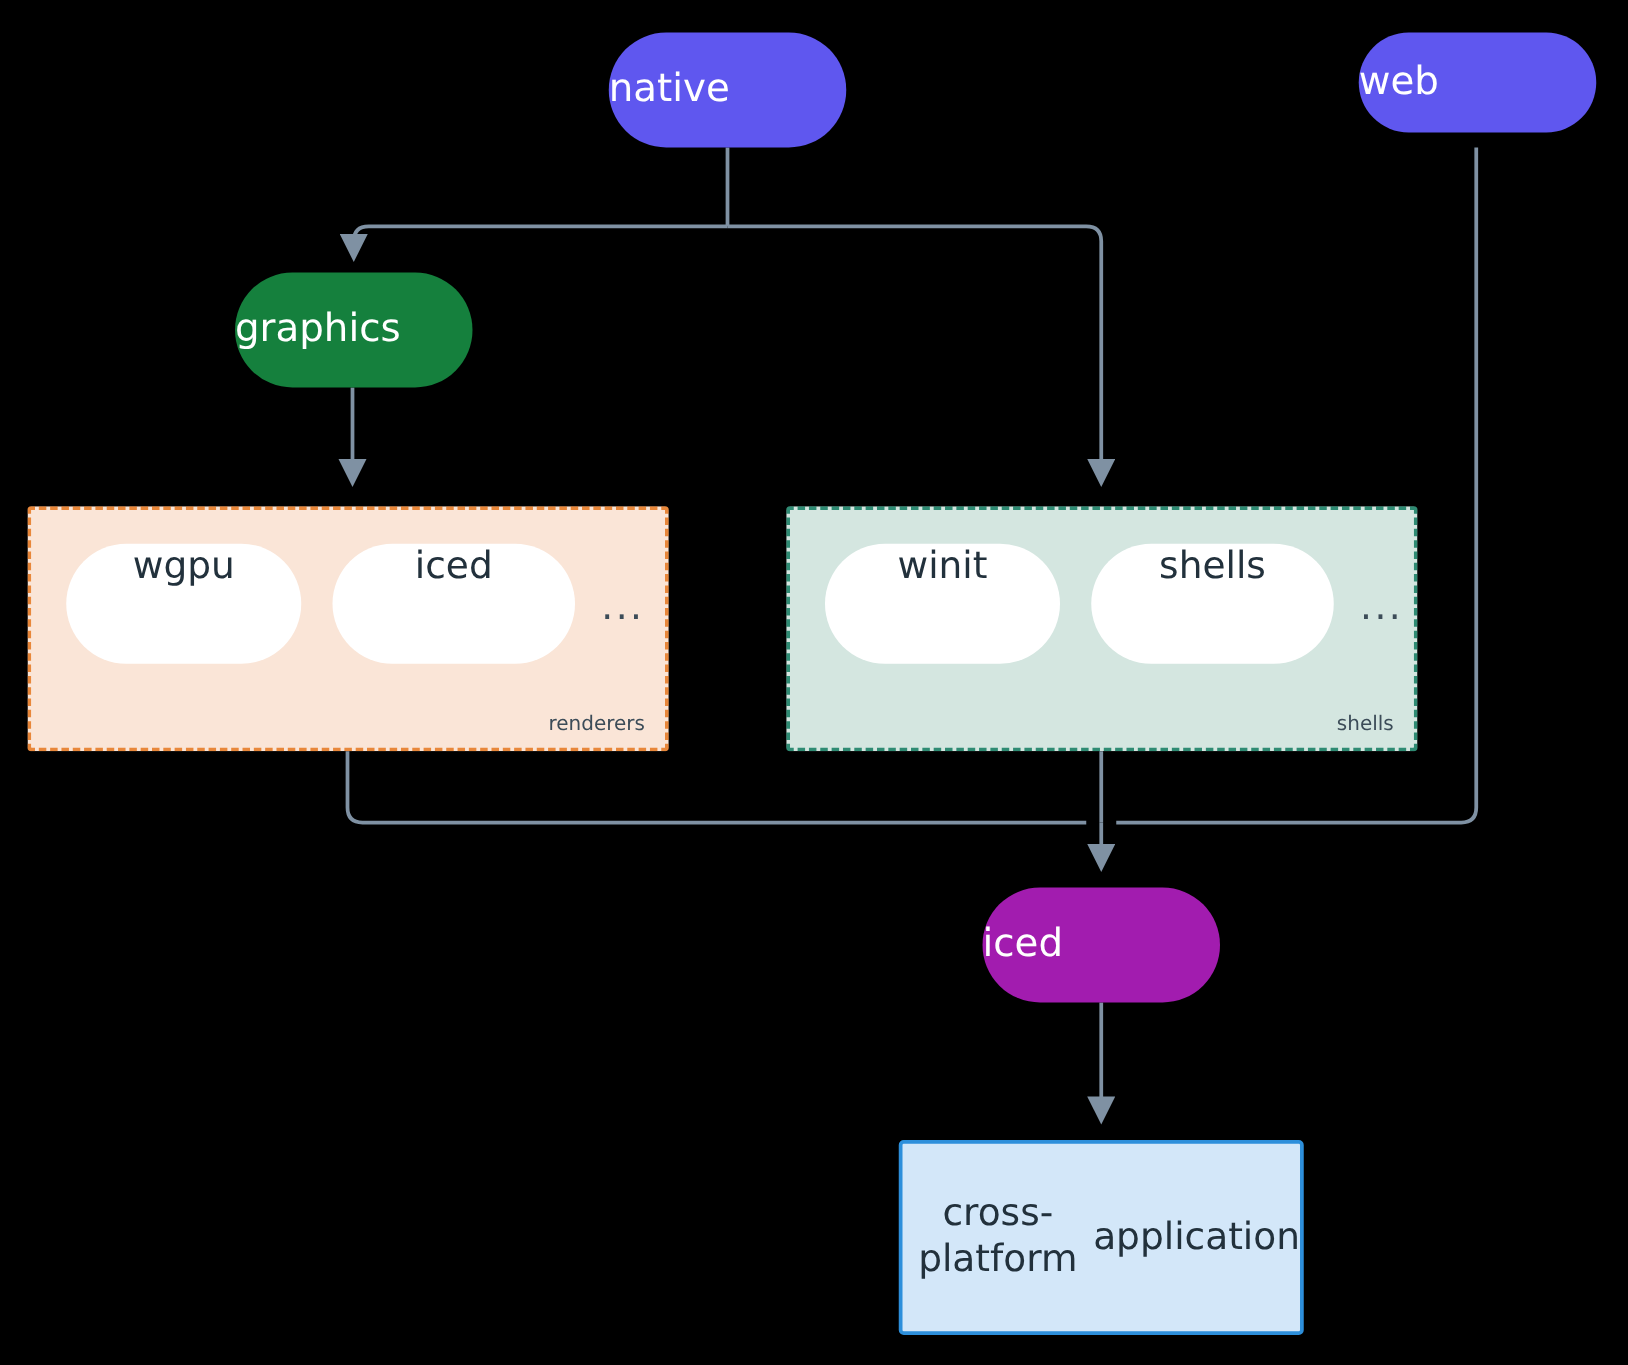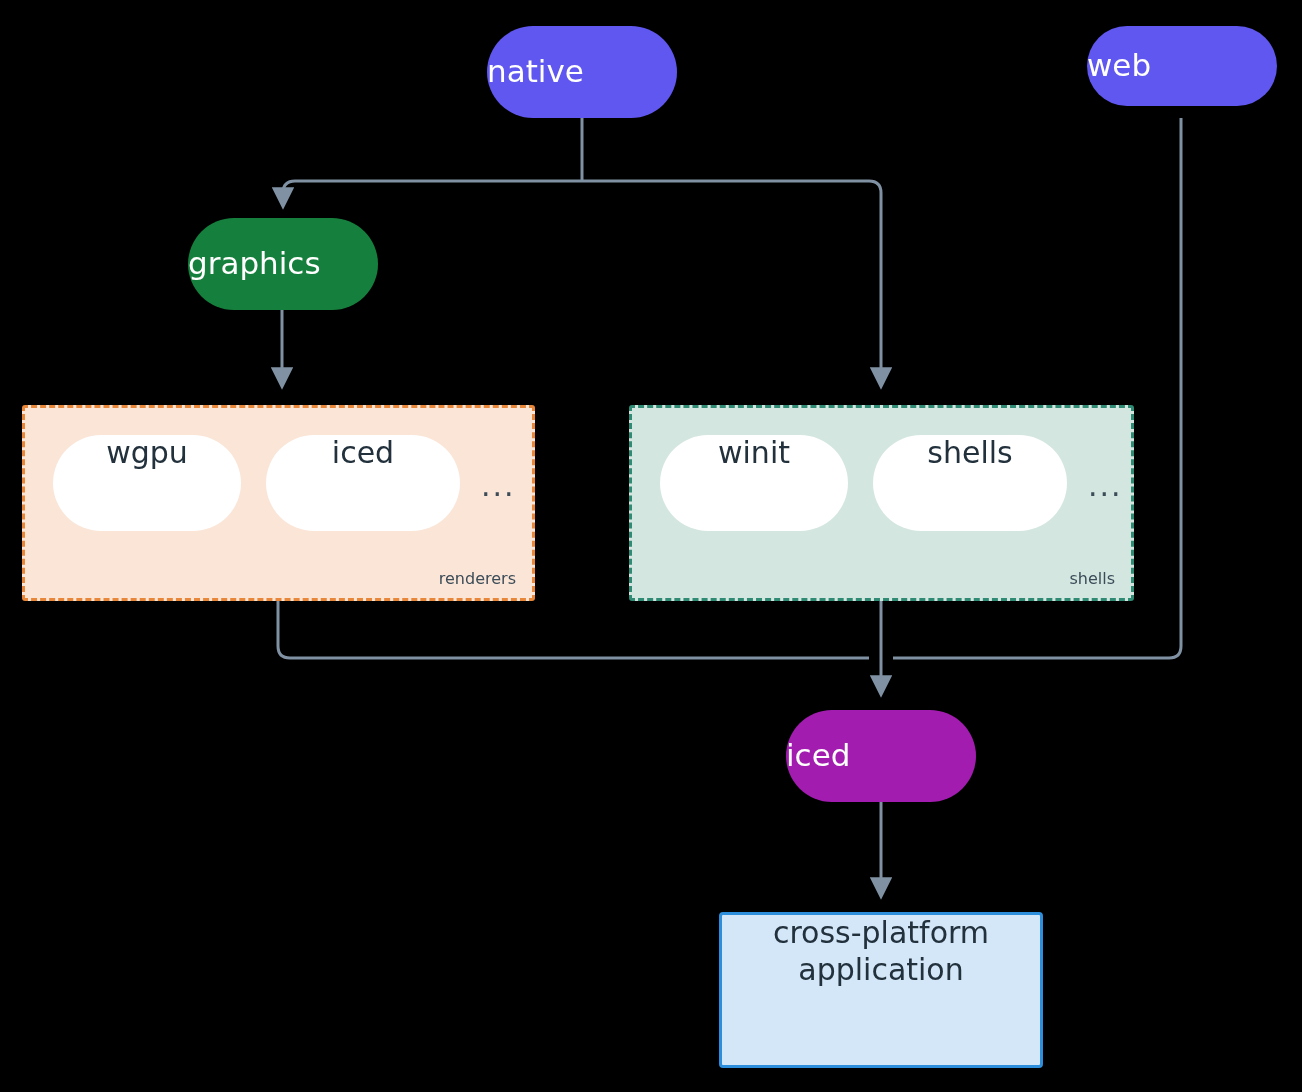--- a/index.html
+++ b/index.html
@@ -64,21 +64,21 @@
   }
   
   .node-app {
     left: 719px; top: 912px;
     width: 324px; height: 156px;
     background: #d3e7f9;
     border: 3px solid #2d8fdb;
     border-radius: 4px;
     color: #22313c;
     font-size: 30px;
-    flex-direction: column;
+    flex-direction: row;
   }
   
   .group-box {
     position: absolute;
     box-sizing: border-box;
     border-style: dashed;
     border-width: 3px;
     border-radius: 3px;
   }
   .group-renderers {

